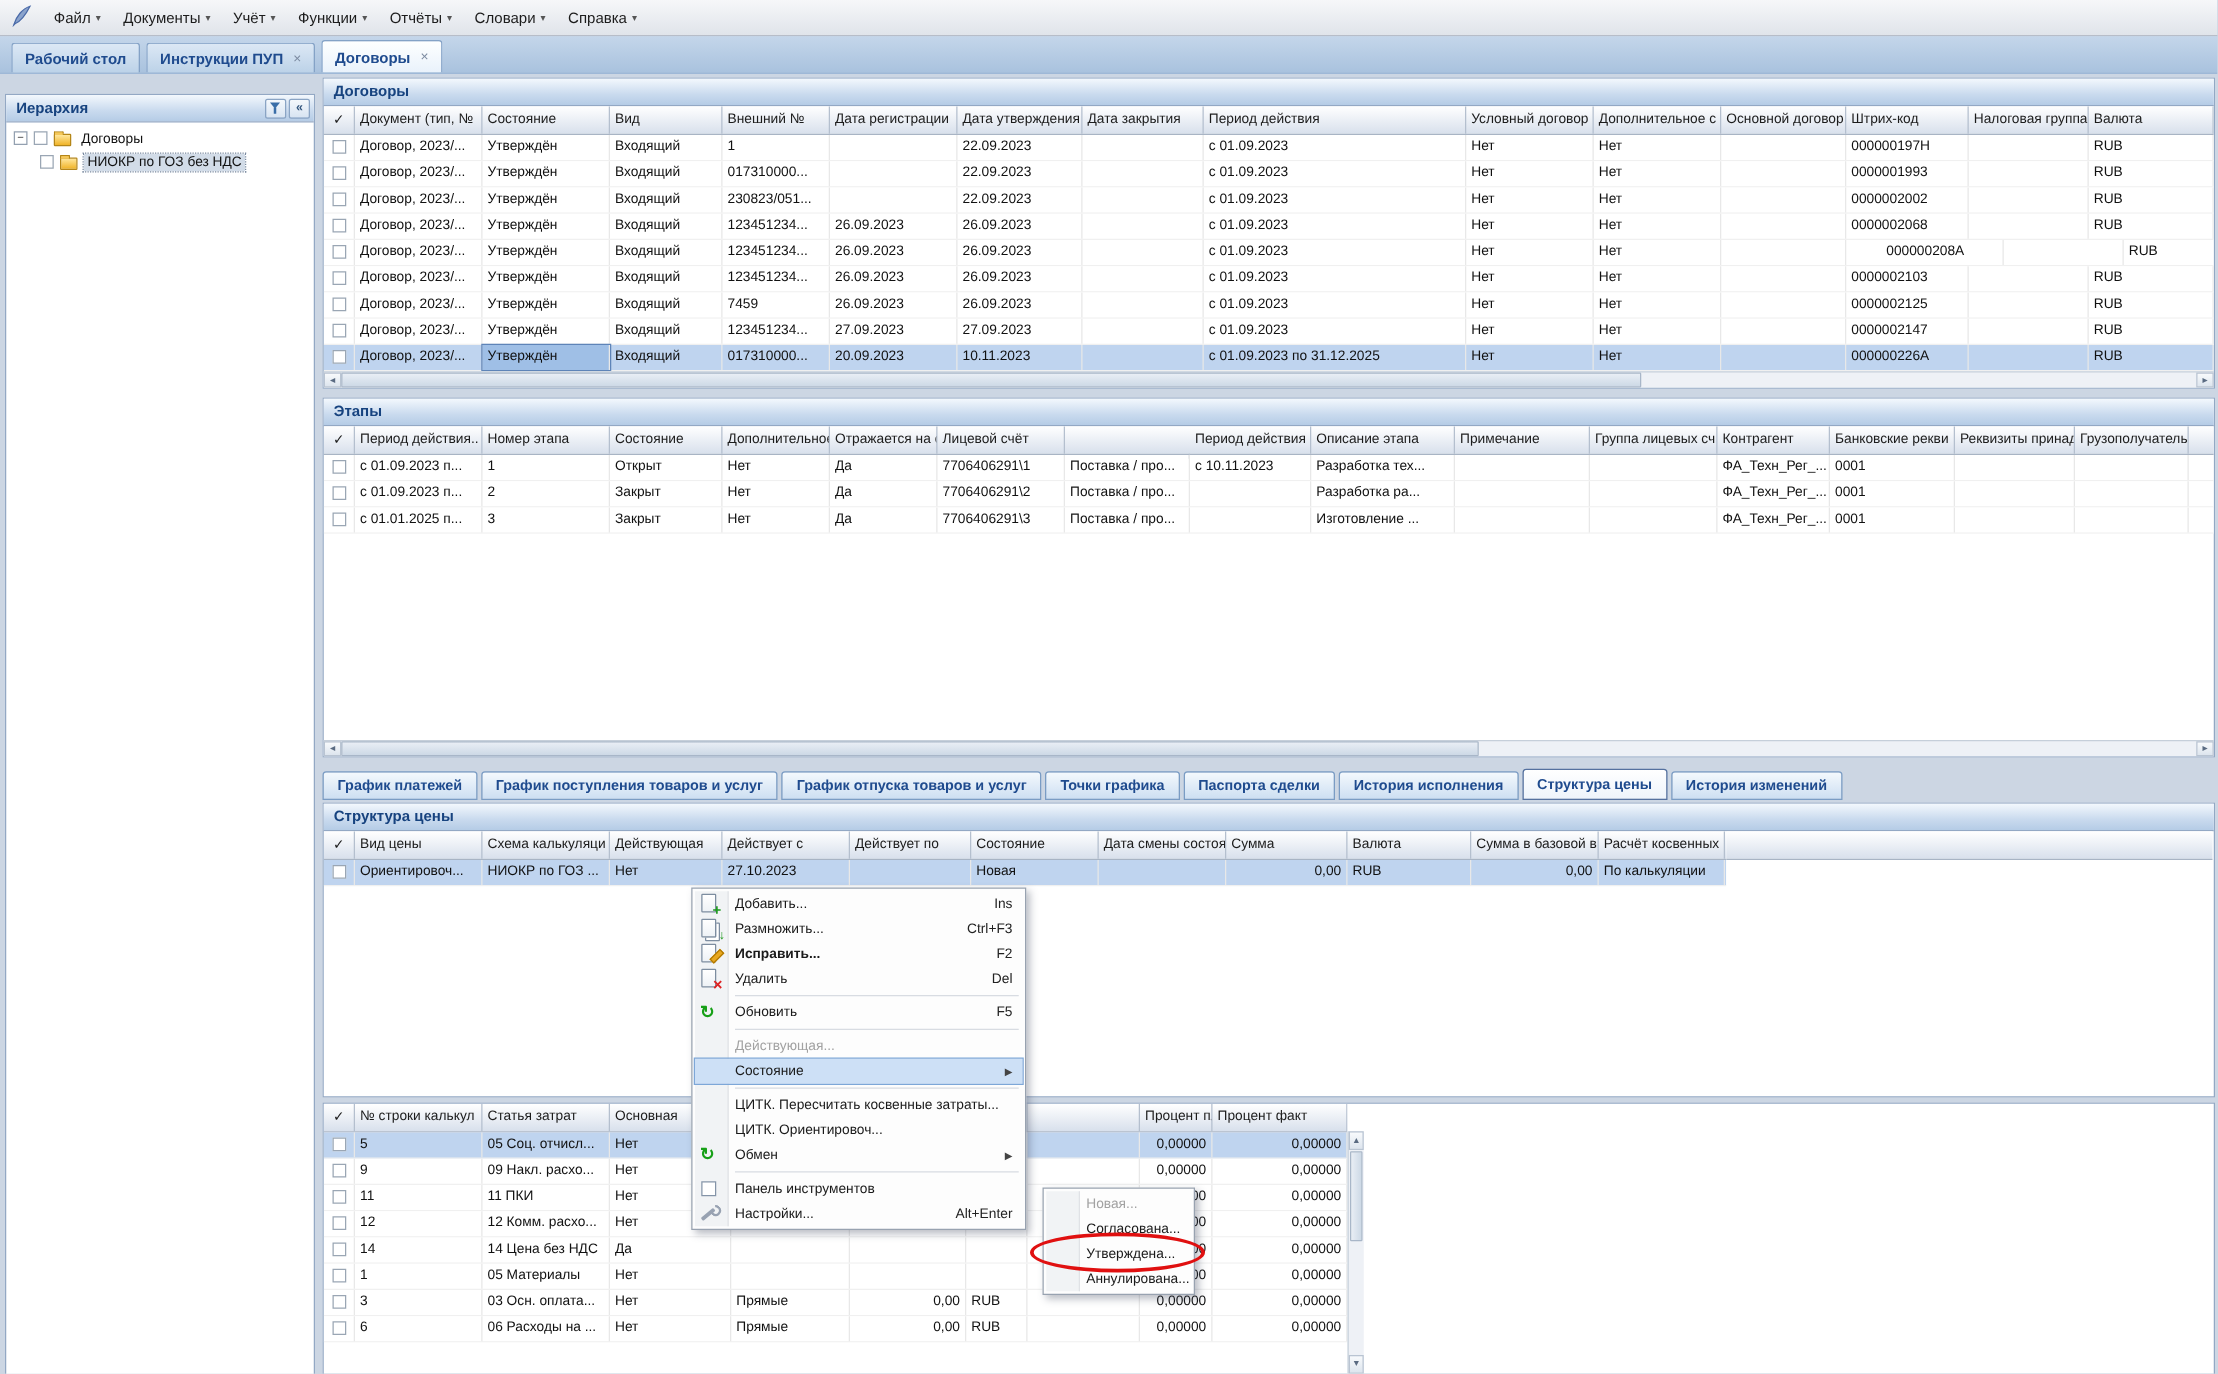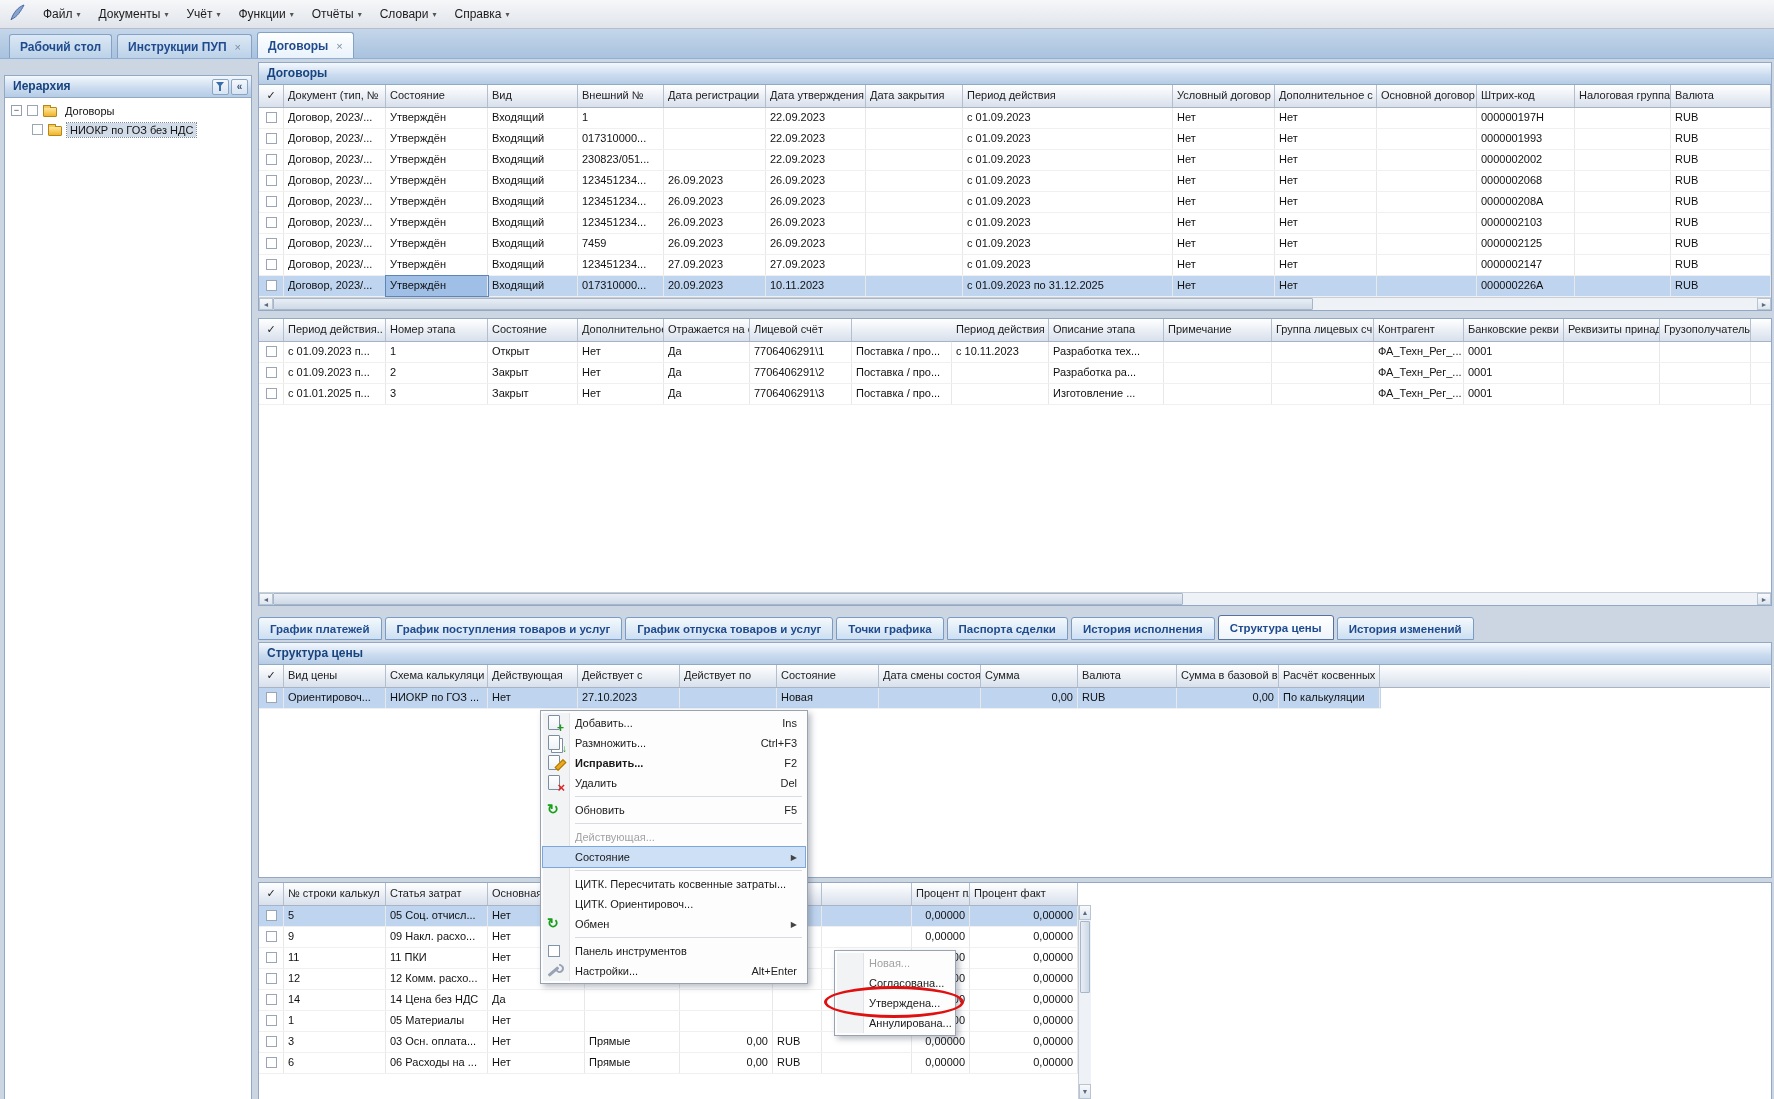--- a/index.html
+++ b/index.html
@@ -116,21 +116,21 @@
     background:linear-gradient(#f4f9fd,#cuddf2); background:linear-gradient(#f4f9fd,#cddff2);
     color:#1f4b8e; font-weight:bold; font-size:11.5px; white-space:nowrap;
   }
   .stab.active { background:linear-gradient(#ffffff,#eef4fb); border-color:#55719f; height:25px; }
 
   
   .cmenu { position:absolute; background:#fdfdfd; border:1px solid #98a2b0;
     box-shadow:3px 3px 6px rgba(60,70,90,.35); padding:2px; z-index:50; }
   .cmenu::before { content:""; position:absolute; left:2px; top:2px; bottom:2px; width:26px;
     background:#f1f3f5; border-right:1px solid #e0e2e6; }
-  #context-menu { left:540px; top:710px; width:268px; }
+  #context-menu { left:553px; top:710px; width:268px; }
   #state-submenu { left:834px; top:950px; width:122px; z-index:55; }
   .m-item { display:flex; align-items:center; height:20px; padding:0 8px 0 2px;
     font-size:11px; color:#1a1a1a; position:relative; z-index:1; white-space:nowrap; }
   .m-item.hi { background:#cde0f6; outline:1px solid #7da7d8; }
   .m-item.dis { color:#a2a2a2; }
   .m-item.bold .m-lb { font-weight:bold; }
   .m-ic { width:20px; flex:0 0 20px; height:16px; margin-right:10px; position:relative; }
   .m-sc { margin-left:auto; padding-left:16px; color:#222; }
   .m-ar { margin-left:auto; font-size:8px; color:#444; padding-left:10px; }
   .m-sep { height:1px; background:#d8dce2; margin:3px 3px 3px 32px; position:relative; z-index:1; }
@@ -344,21 +344,21 @@
         <div class="g-cell" style="width: 102px;">Утверждён</div>
         <div class="g-cell" style="width: 90px;">Входящий</div>
         <div class="g-cell" style="width: 86px;">123451234...</div>
         <div class="g-cell" style="width: 102px;">26.09.2023</div>
         <div class="g-cell" style="width: 100px;">26.09.2023</div>
         <div class="g-cell" style="width: 97px;"></div>
         <div class="g-cell" style="width: 210px;">с 01.09.2023</div>
         <div class="g-cell" style="width: 102px;">Нет</div>
         <div class="g-cell" style="width: 102px;">Нет</div>
         <div class="g-cell" style="width: 100px;"></div>
-        <div class="g-cell" style="width: 98px;">000000208А</div>
+        <div class="g-cell" style="width: 98px; margin-left: 28px;">000000208А</div>
         <div class="g-cell" style="width: 96px;"></div>
         <div class="g-cell" style="width: 100px;">RUB</div>
       </div>
       <div class="g-row">
         <div class="g-cell c" style="width: 25px;"><span class="cbx"></span></div>
         <div class="g-cell" style="width: 102px;">Договор, 2023/...</div>
         <div class="g-cell" style="width: 102px;">Утверждён</div>
         <div class="g-cell" style="width: 90px;">Входящий</div>
         <div class="g-cell" style="width: 86px;">123451234...</div>
         <div class="g-cell" style="width: 102px;">26.09.2023</div>
@@ -425,20 +425,23 @@
       </div>
     </div>
   <div class="hscroll">
     <span class="hs-btn">◄</span>
     <span class="hs-thumb" style="width:1040px"></span>
     <span class="hs-btn right">►</span>
   </div>
 </div>
 
 <div class="panel" id="panel-stages">
+  <div class="panel-title">
+    <span>Этапы</span>
+  </div>
   <div class="grid" id="grid-stages">
       <div class="g-head">
         <div class="g-hcell c" style="width: 25px;">✓</div>
         <div class="g-hcell" style="width: 102px;">Период действия..</div>
         <div class="g-hcell" style="width: 102px;">Номер этапа</div>
         <div class="g-hcell" style="width: 90px;">Состояние</div>
         <div class="g-hcell" style="width: 86px;">Дополнительное с</div>
         <div class="g-hcell" style="width: 86px;">Отражается на су</div>
         <div class="g-hcell" style="width: 102px;">Лицевой счёт</div>
         <div class="g-hcell" style="width: 100px; margin-top: 22px;">Тип лицевого счёт</div>

